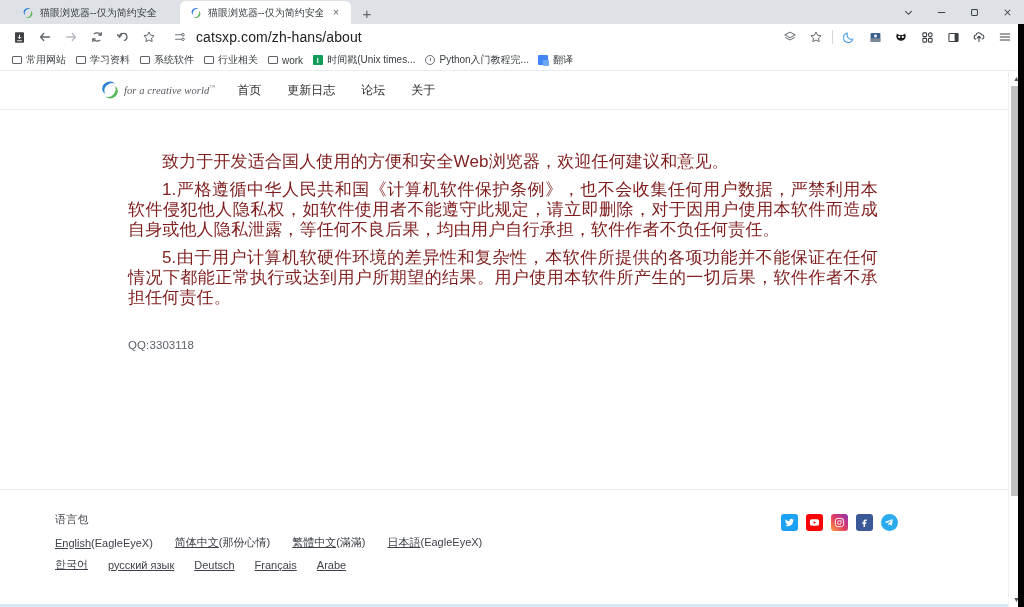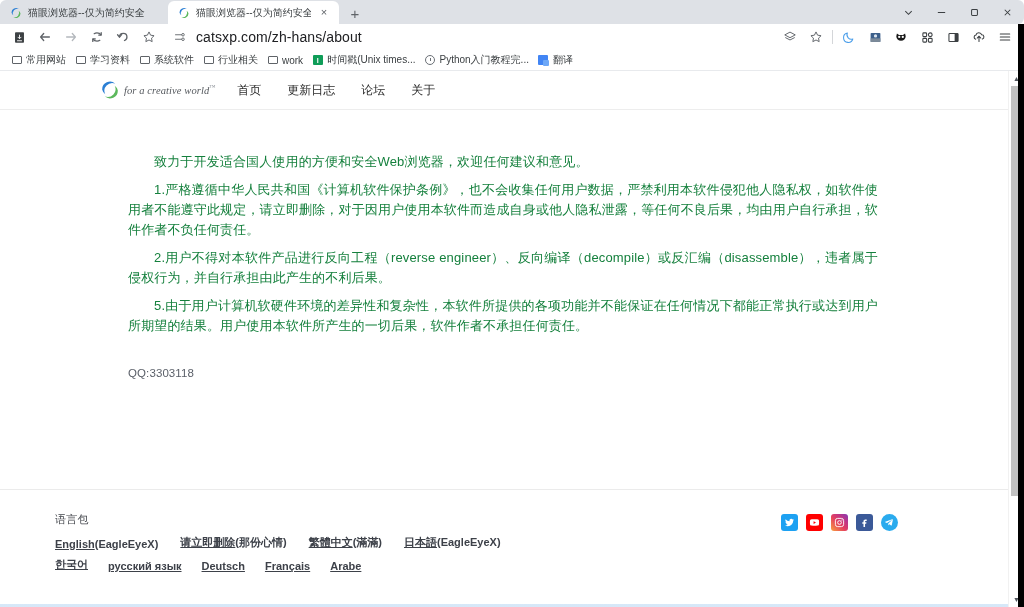--- a/index.html
+++ b/index.html
@@ -18,24 +18,23 @@
     background: #ffffff;
     position: relative;
   }
 
   
   .tabstrip {
     height: 24px;
     background: #dee1e6;
     display: flex;
     align-items: flex-end;
-    padding-left: 0px;
-    position: relative;
-    flex: 0 0 auto;
-    border-radius: 6px;
+    padding-left: 12px;
+    position: relative;
+    flex: 0 0 auto;
   }
   .tab {
     height: 23px;
     display: flex;
     align-items: center;
     gap: 6px;
     padding: 0 8px 0 10px;
     font-size: 10px;
     color: #3c4043;
     border-radius: 6px 6px 0 0;
@@ -202,23 +201,23 @@
   }
 
   
   .content {
     flex: 1 1 auto;
     padding: 42px 130px 0 128px;
     box-sizing: border-box;
     overflow: hidden;
   }
   .para {
-    font-size: 13px;
+    font-size: 17px;
     line-height: 20px;
-    color: #15803d;
+    color: #7f1d1d;
     margin: 0 0 8px 0;
     text-align: justify;
     letter-spacing: 0.15px;
   }
   .para.indent { text-indent: 2em; }
   .contact {
     margin-top: 28px;
   }
   .contact-line {
     font-size: 11.5px;
@@ -243,25 +242,24 @@
     flex: 1 1 auto;
   }
   .lang-title {
     font-size: 11px;
     color: #44474d;
     margin-bottom: 8px;
     letter-spacing: 0.2px;
   }
   .lang-row {
     display: flex;
-    align-items: flex-end;
+    align-items: center;
     gap: 22px;
     margin-bottom: 7px;
     flex-wrap: wrap;
-    font-weight: bold;
   }
   .lang-row.row2 { gap: 20px; }
   .lang-item {
     font-size: 11px;
     color: #3d4149;
     white-space: nowrap;
   }
   .lang-item .u { text-decoration: underline; }
   .lang-item .plain { text-decoration: none; color: #3d4149; }
 
@@ -571,35 +569,34 @@
           <span class="nav-link">首页</span>
           <span class="nav-link">更新日志</span>
           <span class="nav-link">论坛</span>
           <span class="nav-link">关于</span>
         </div>
       </div>
 
       <div class="content">
         <p class="para indent">致力于开发适合国人使用的方便和安全Web浏览器，欢迎任何建议和意见。</p>
         <p class="para indent">1.严格遵循中华人民共和国《计算机软件保护条例》，也不会收集任何用户数据，严禁利用本软件侵犯他人隐私权，如软件使用者不能遵守此规定，请立即删除，对于因用户使用本软件而造成自身或他人隐私泄露，等任何不良后果，均由用户自行承担，软件作者不负任何责任。</p>
-        <p class="para indent">2.用户不得对本软件产品进行反向工程（reverse engineer）、反向编译（decompile）或反汇编（disassemble），违者属于侵权行为，并自行承担由此产生的不利后果。</p>
         <p class="para indent">5.由于用户计算机软硬件环境的差异性和复杂性，本软件所提供的各项功能并不能保证在任何情况下都能正常执行或达到用户所期望的结果。用户使用本软件所产生的一切后果，软件作者不承担任何责任。</p>
         <div class="contact">
           <div class="contact-line">QQ:3303118</div>
 
         </div>
       </div>
 
       <div class="site-footer">
         <div class="footer-inner">
           <div class="lang-title">语言包</div>
 
           <div class="lang-row">
             <span class="lang-item"><span class="u">English</span><span class="plain">(EagleEyeX)</span></span>
-            <span class="lang-item"><span class="u">请立即删除</span><span class="plain">(那份心情)</span></span>
+            <span class="lang-item"><span class="u">简体中文</span><span class="plain">(那份心情)</span></span>
             <span class="lang-item"><span class="u">繁體中文</span><span class="plain">(滿滿)</span></span>
             <span class="lang-item"><span class="u">日本語</span><span class="plain">(EagleEyeX)</span></span>
           </div>
 
           <div class="lang-row row2">
             <span class="lang-item"><span class="u">한국어</span></span>
             <span class="lang-item"><span class="u">русский язык</span></span>
             <span class="lang-item"><span class="u">Deutsch</span></span>
             <span class="lang-item"><span class="u">Français</span></span>
             <span class="lang-item"><span class="u">Arabe</span></span>

